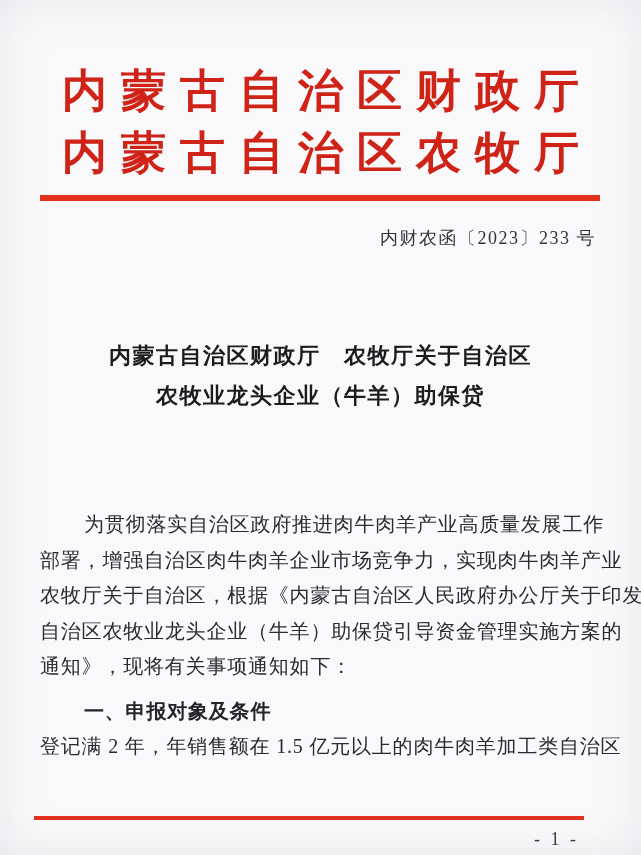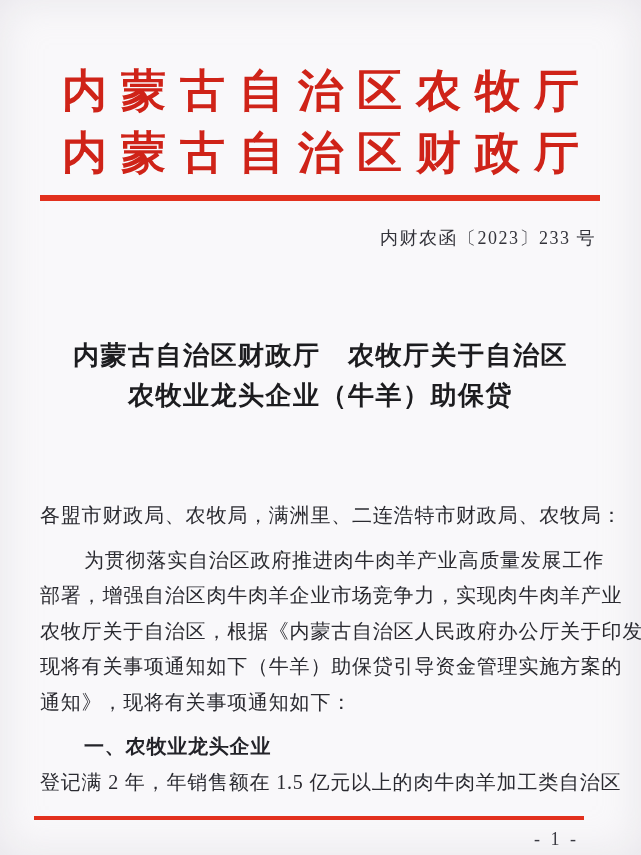--- a/index.html
+++ b/index.html
@@ -50,21 +50,21 @@
     margin-left: 16px;
   }
   .doc-title {
     position: absolute;
     top: 336px;
     left: 0;
     right: 0;
     text-align: center;
     font-weight: bold;
     color: #1c1c1f;
-    font-size: 26px;
+    font-size: 22px;
     line-height: 40px;
     letter-spacing: 1.5px;
   }
   .body-text {
     position: absolute;
     top: 498px;
     left: 40px;
     width: 562px;
     font-size: 20px;
     line-height: 35.5px;
@@ -94,41 +94,40 @@
     letter-spacing: 3px;
     color: #3a3a42;
   }
 </style>
 </head>
 <body>
 
 <div class="page">
 
   <div class="letterhead">
+    <div>内蒙古自治区财政厅</div>
     <div>内蒙古自治区农牧厅</div>
-    <div>内蒙古自治区财政厅</div>
   </div>
 
   <div class="red-rule-top"></div>
 
   <div class="doc-number">内财农函〔2023〕233 号</div>
 
   <div class="doc-title">
     <div>内蒙古自治区财政厅　农牧厅关于自治区</div>
     <div>农牧业龙头企业（牛羊）助保贷</div>
   </div>
 
   <div class="body-text">
-    <div class="body-line">各盟市财政局、农牧局，满洲里、二连浩特市财政局、农牧局：</div>
     <div class="body-line indent">为贯彻落实自治区政府推进肉牛肉羊产业高质量发展工作</div>
     <div class="body-line">部署，增强自治区肉牛肉羊企业市场竞争力，实现肉牛肉羊产业</div>
     <div class="body-line">农牧厅关于自治区，根据《内蒙古自治区人民政府办公厅关于印发</div>
-    <div class="body-line">现将有关事项通知如下（牛羊）助保贷引导资金管理实施方案的</div>
+    <div class="body-line">自治区农牧业龙头企业（牛羊）助保贷引导资金管理实施方案的</div>
     <div class="body-line">通知》，现将有关事项通知如下：</div>
-    <div class="body-line indent section-head">一、农牧业龙头企业</div>
+    <div class="body-line indent section-head">一、申报对象及条件</div>
     <div class="body-line">登记满 2 年，年销售额在 1.5 亿元以上的肉牛肉羊加工类自治区</div>
   </div>
 
   <div class="red-rule-bottom"></div>
 
   <div class="page-number">- 1 -</div>
 
 </div>
 
 </body></html>

